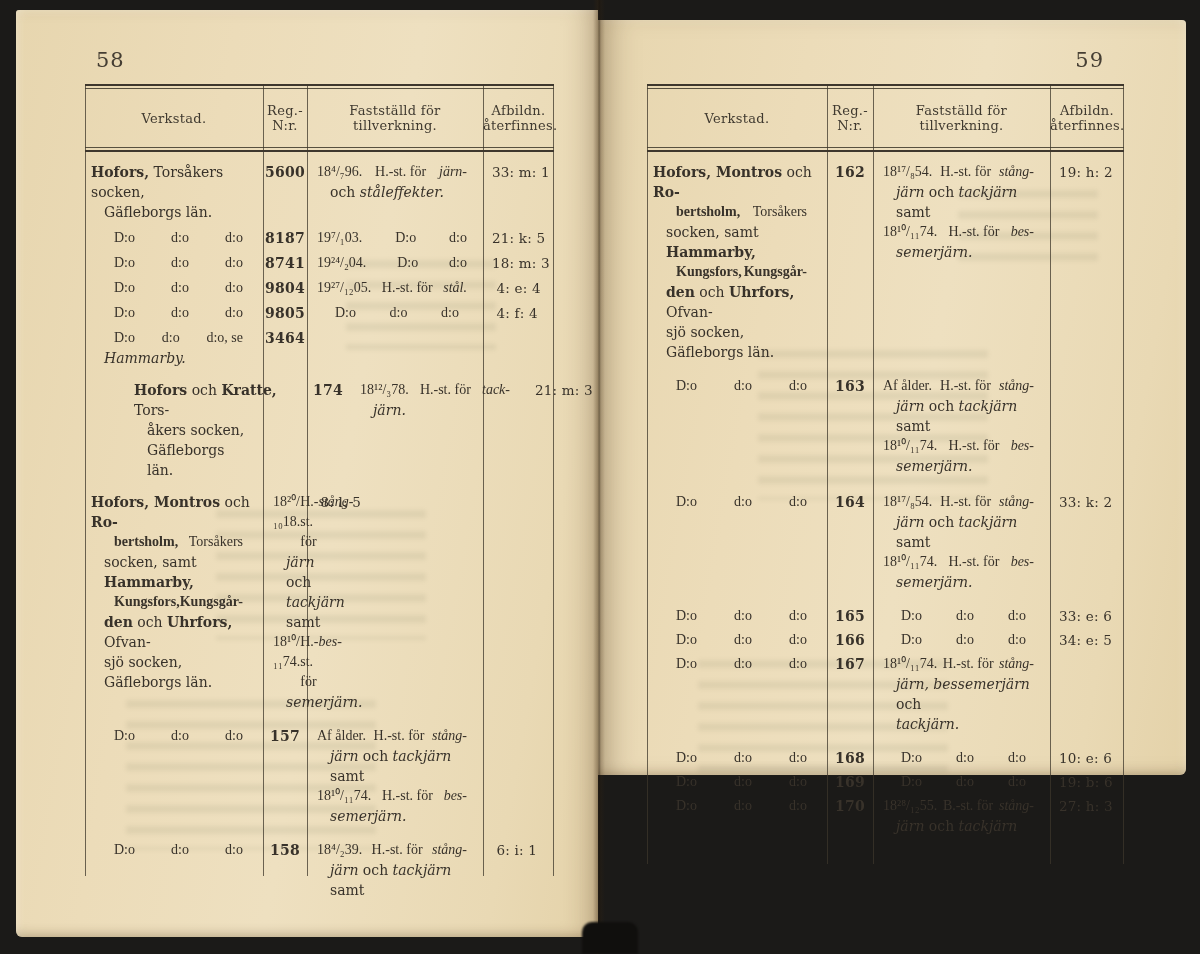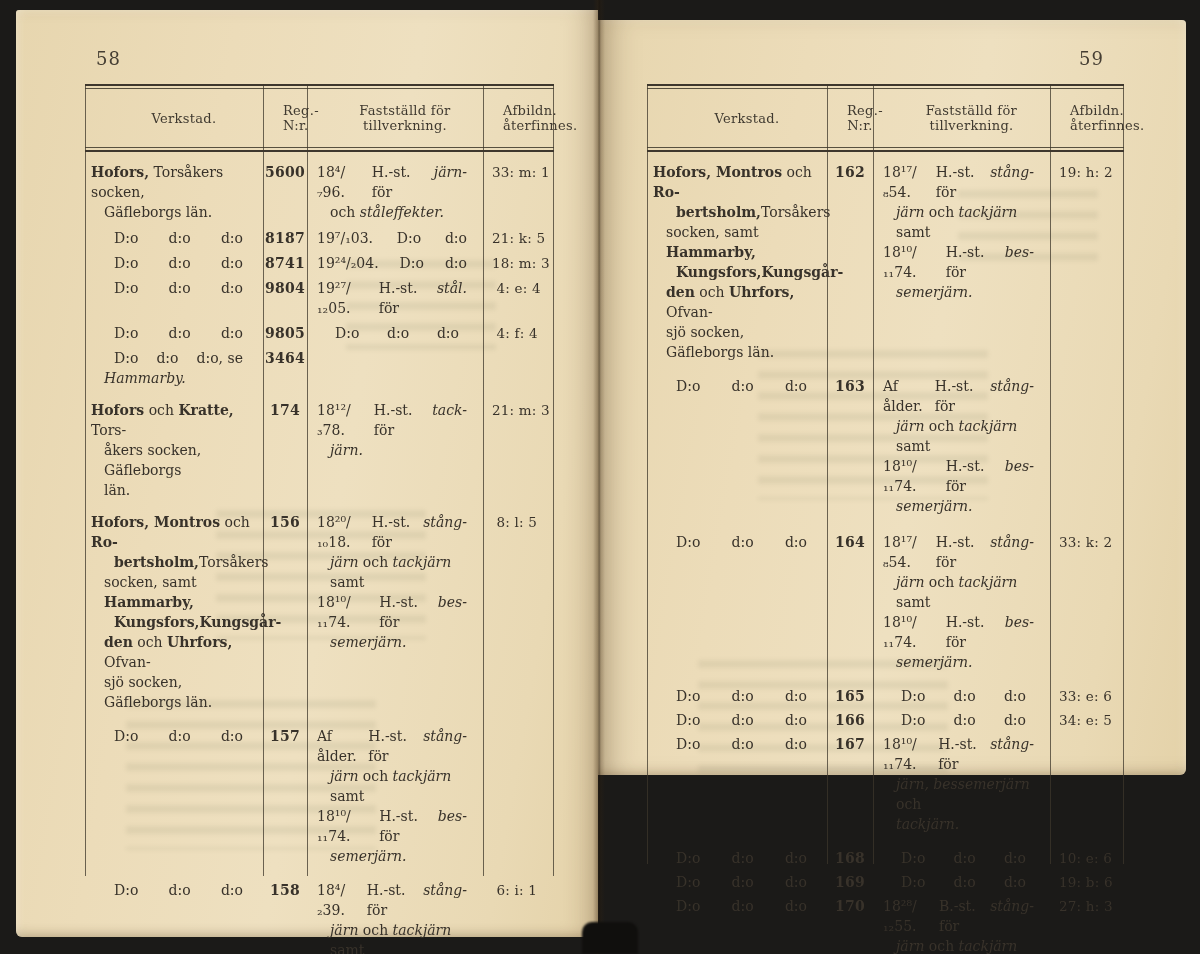--- a/index.html
+++ b/index.html
@@ -29,55 +29,55 @@
   .crease{
     position:absolute;left:593px;top:0;width:12px;height:954px;
     background:linear-gradient(90deg,rgba(60,40,15,0) 0%,rgba(60,40,15,.28) 40%,rgba(30,20,8,.45) 52%,rgba(60,40,15,.18) 66%,rgba(60,40,15,0) 100%);
     pointer-events:none;
   }
   .spine-notch{
     position:absolute;left:582px;top:922px;width:56px;height:32px;
     background:#100f0d;border-radius:10px 10px 0 0;filter:blur(1px);
   }
 
-  .pagenum{position:absolute;font-size:18px;letter-spacing:1px;color:#453e33;}
+  .pagenum{position:absolute;font-size:21px;letter-spacing:1px;color:#453e33;}
   .page-left .pagenum{left:80px;top:38px;}
   .page-right .pagenum{right:82px;top:28px;}
 
   
   .tbl{position:absolute;}
   .tbl-left{left:69px;top:74px;width:469px;--c1:178px;--c2:44px;--c3:176px;--c4:71px;}
   .tbl-right{left:49px;top:64px;width:477px;--c1:180px;--c2:46px;--c3:177px;--c4:74px;}
 
   .double-rule{position:relative;height:5px;}
   .double-rule::before{content:"";position:absolute;left:0;right:0;top:0;height:2px;background:#3e372d;}
   .double-rule::after{content:"";position:absolute;left:0;right:0;bottom:0;height:1px;background:#57503f;}
   .double-rule.mid::before{height:1px;background:#57503f;}
   .double-rule.mid::after{height:2px;background:#3e372d;}
 
   .thead{
     display:grid;grid-template-columns:var(--c1) var(--c2) var(--c3) var(--c4);
     height:58px;align-items:center;text-align:center;
     font-size:13px;color:#403a30;letter-spacing:.3px;
   }
-  .hc{line-height:15px;padding-left:20px;}
+  .hc{line-height:15px;}
   .hc .stack{display:block;}
 
   .tbody{padding-top:10px;}
   .row{display:grid;grid-template-columns:var(--c1) var(--c2) var(--c3) var(--c4);font-size:14px;line-height:20px;}
   .cell{min-height:20px;}
   .c1{padding-left:6px;padding-right:4px;}
   .c2{text-align:center;font-weight:bold;letter-spacing:.2px;}
   .c3{padding-left:10px;padding-right:6px;}
   .c4{padding-left:9px;font-size:13.5px;}
   .afb{white-space:pre;letter-spacing:.2px;}
 
   .line{min-height:20px;}
   .line.ind{padding-left:13px;}
-  .flexline{display:flex;justify-content:space-between;}
+  .flexline{display:flex;justify-content:space-between;font-family:Liberation Serif, serif;}
   .c1 .flexline{padding-left:23px;padding-right:16px;}
   .c1 .flexline.ind{padding-left:23px;}
   .c3 .flexline{padding-right:10px;}
   .c3 .flexline.ind{padding-left:18px;padding-right:18px;}
   .s-b{font-weight:bold;text-align:center;}
   .s-i{font-style:italic;}
   .rline{line-height:20px;}
 
   
   .vl{position:absolute;top:0;width:1px;background:rgba(62,55,43,.75);}
@@ -233,21 +233,21 @@
                 <span class="s-n">d:o, se</span>
               </div>
               <div class="line ind"><span class="s-i">Hammarby.</span></div>
             </div>
             <div class="cell c2">
               <div class="rline">3464</div>
             </div>
             <div class="cell c3"></div>
             <div class="cell c4"></div>
           </div>
-          <div class="row" style="margin-top: 12px;">
+          <div class="row" style="margin-top: 12px; padding-left: 43px;">
             <div class="cell c1">
               <div class="line"><span class="s-b">Hofors</span><span class="s-n"> och </span><span class="s-b">Kratte,</span><span class="s-n"> Tors-</span></div>
               <div class="line ind"><span class="s-n">åkers socken, Gäfleborgs</span></div>
               <div class="line ind"><span class="s-n">län.</span></div>
             </div>
             <div class="cell c2">
               <div class="rline">174</div>
             </div>
             <div class="cell c3">
               <div class="line flexline">
@@ -268,23 +268,20 @@
                 <span class="s-b">bertsholm,</span>
                 <span class="s-n">Torsåkers</span>
               </div>
               <div class="line ind"><span class="s-n">socken, samt </span><span class="s-b">Hammarby,</span></div>
               <div class="line flexline ind">
                 <span class="s-b">Kungsfors,</span>
                 <span class="s-b">Kungsgår-</span>
               </div>
               <div class="line ind"><span class="s-b">den</span><span class="s-n"> och </span><span class="s-b">Uhrfors,</span><span class="s-n"> Ofvan-</span></div>
               <div class="line ind"><span class="s-n">sjö socken, Gäfleborgs län.</span></div>
-            </div>
-            <div class="cell c2">
-              <div class="rline">156</div>
             </div>
             <div class="cell c3">
               <div class="line flexline">
                 <span class="s-n">18²⁰/₁₀18.</span>
                 <span class="s-n">H.-st. för</span>
                 <span class="s-i">stång-</span>
               </div>
               <div class="line ind"><span class="s-i">järn</span><span class="s-n"> och </span><span class="s-i">tackjärn</span><span class="s-n"> samt</span></div>
               <div class="line flexline">
                 <span class="s-n">18¹⁰/₁₁74.</span>

